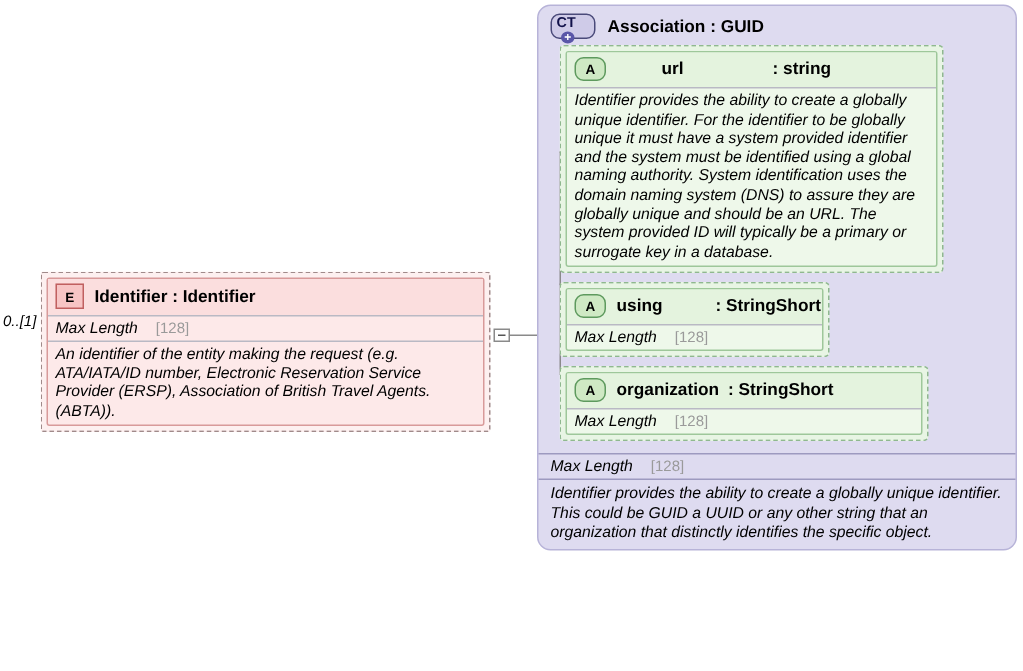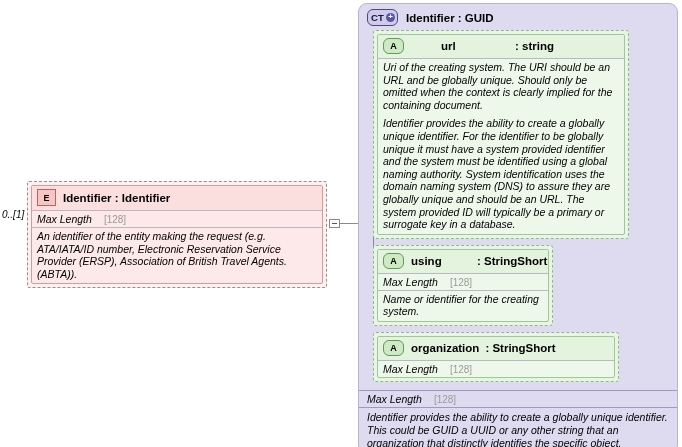--- a/index.html
+++ b/index.html
@@ -93,24 +93,25 @@
     border-radius: 6px;
   }
   .badge-ct {
     display: inline-flex;
     align-items: center;
     border: 1px solid #4a4a7a;
     background: #cfcbe8;
     color: #11114a;
     border-radius: 6px;
     height: 15px;
-    padding: 0 2px 0 3px;
+    padding: 0 12px 0 3px;
     margin-right: 8px;
     font-size: 9.5px;
     letter-spacing: .2px;
+    flex-direction: column;
   }
   .plus-disc {
     display: inline-block;
     width: 9px; height: 9px;
     border-radius: 50%;
     background: #5a56a8;
     color: #fff;
     font-size: 8px;
     line-height: 8px;
     text-align: center;
@@ -221,55 +222,51 @@
 <div class="expand-box" style="left:329px; top:219px;"></div>
 <div class="conn conn-h" style="left:340px; top:223px; width:18px;"></div>
 
 <div class="xsd-box ct-frame" style="left:358px; top:3px; width:320px;">
 
   <div class="ct-title">
     <span class="badge-ct">
       <span>CT</span>
         <span class="plus-disc">+</span>
     </span>
-    <span>Identifier : GUID</span>
+    <span>Association : GUID</span>
   </div>
 
   <div class="conn conn-v" style="left:14px; top:97px; height:148px; position:absolute;"></div>
   <div class="conn conn-h" style="left:14px; top:97px; width:14px; position:absolute;"></div>
   <div class="conn conn-h" style="left:14px; top:185px; width:14px; position:absolute;"></div>
   <div class="conn conn-h" style="left:14px; top:245px; width:14px; position:absolute;"></div>
 
   <div class="xsd-box attr-frame" style="position:relative; left:14px; top:0; width:256px; margin-bottom:6px;">
     <div class="attr-inner">
       <div class="title-row attr-title">
         <span class="badge badge-a">A</span>
         <span style="min-width:74px;margin-left:30px;">url</span>
         <span>: string</span>
       </div>
       <div class="doc-row">
-        <p>Uri of the creating system. The URI should be an URL and be globally unique.  Should only be omitted when the context is clearly implied for the containing document.</p>
         <p>Identifier provides the ability to create a globally unique identifier. For the identifier to be globally unique it must have a system provided identifier and the system must be identified using a global naming authority. System identification uses the domain naming system (DNS) to assure they are globally unique and should be an URL. The system provided ID will typically be a primary or surrogate key in a database.</p>
       </div>
     </div>
   </div>
 
   <div class="xsd-box attr-frame" style="position:relative; left:14px; top:0; width:180px; margin-bottom:6px;">
     <div class="attr-inner">
       <div class="title-row attr-title">
         <span class="badge badge-a">A</span>
         <span style="min-width:66px;">using</span>
         <span>: StringShort</span>
       </div>
       <div class="facet-row">
         <span>Max Length</span><span class="fv">[128]</span>
       </div>
-      <div class="doc-row">
-        <p>Name or identifier for the creating system.</p>
-      </div>
     </div>
   </div>
 
   <div class="xsd-box attr-frame" style="position:relative; left:14px; top:0; width:246px; margin-bottom:8px;">
     <div class="attr-inner">
       <div class="title-row attr-title">
         <span class="badge badge-a">A</span>
         <span>organization</span>
         <span style="margin-left:6px;">: StringShort</span>
       </div>

